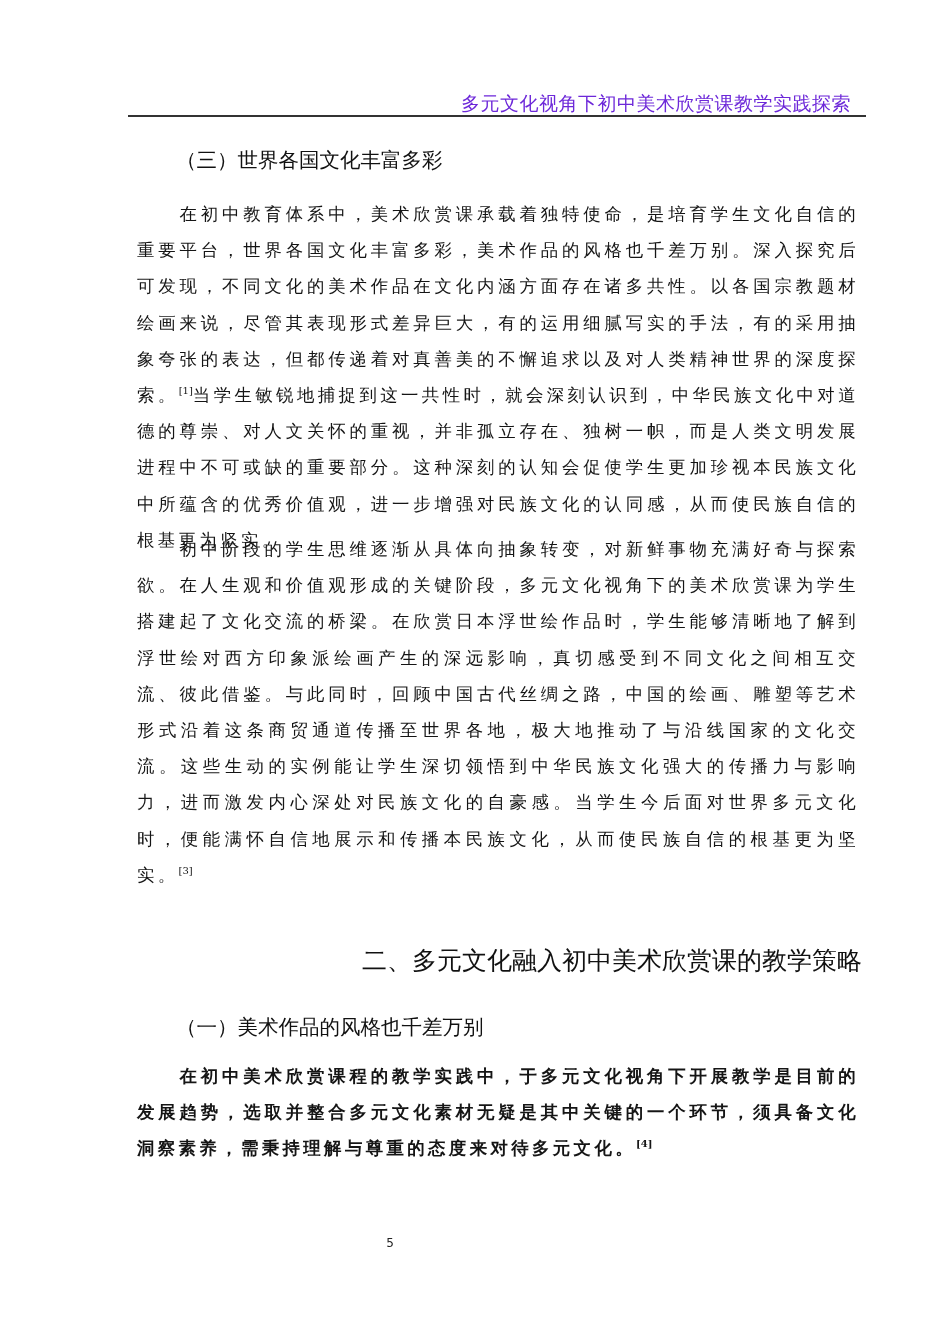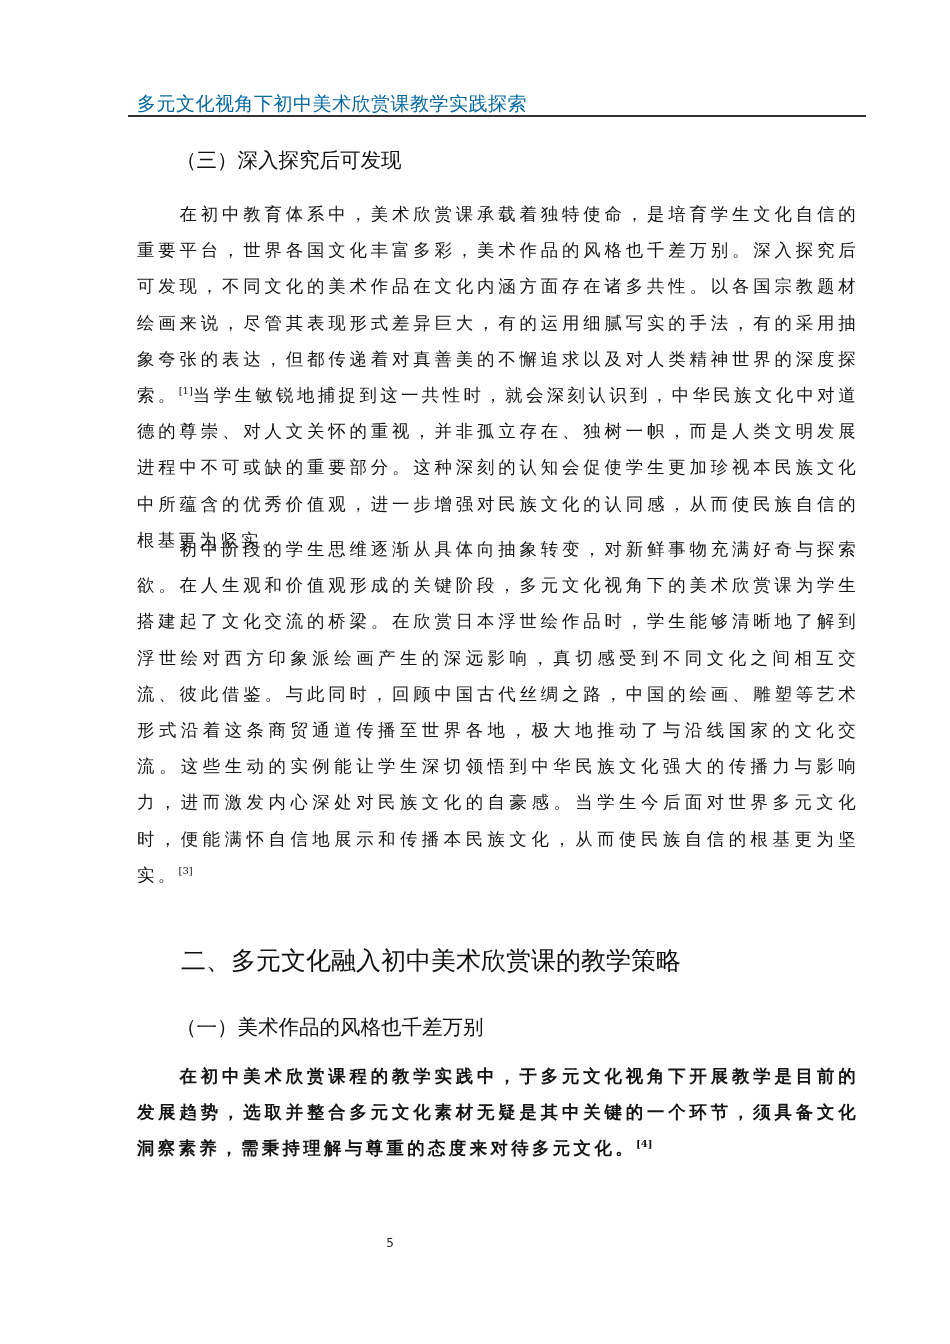--- a/index.html
+++ b/index.html
@@ -10,27 +10,27 @@
   body {
     width: 950px;
     height: 1344px;
     position: relative;
     overflow: hidden;
     color: #111111;
     font-family: "DejaVu Serif", "Liberation Serif", serif;
   }
   .running-header {
     position: absolute;
-    left: 137px;
+    left: 113px;
     top: 92px;
     width: 738px;
-    text-align: left;
+    text-align: right;
     font-size: 19px;
     line-height: 22px;
-    color: #0369a1;
+    color: #6d28d9;
     letter-spacing: 0.5px;
   }
   .header-rule {
     position: absolute;
     left: 128px;
     top: 115px;
     width: 738px;
     height: 0;
     border-top: 2px solid #333;
   }
@@ -39,21 +39,21 @@
     font-family: "DejaVu Sans", "Liberation Sans", sans-serif;
     font-size: 20.5px;
     line-height: 26px;
     color: #111;
     white-space: nowrap;
   }
   .h2 {
     position: absolute;
     left: 0;
     width: 862px;
-    text-align: center;
+    text-align: right;
     font-family: "DejaVu Sans", "Liberation Sans", sans-serif;
     font-size: 25px;
     line-height: 32px;
     color: #111;
     white-space: nowrap;
   }
   .para {
     position: absolute;
     left: 137px;
     width: 722px;
@@ -84,21 +84,21 @@
     font-size: 12px;
     color: #222;
   }
 </style>
 </head>
 <body>
 
 <div class="running-header">多元文化视角下初中美术欣赏课教学实践探索</div>
 <div class="header-rule"></div>
 
-<div class="h3" style="left:176px; top:147px;">（三）深入探究后可发现</div>
+<div class="h3" style="left:176px; top:147px;">（三）世界各国文化丰富多彩</div>
 
 <div class="para" style="top:196px;">
   <span class="indent"></span><span>在初中教育体系中，美术欣赏课承载着独特使命，是培育学生文化自信的重要平台，世界各国文化丰富多彩，美术作品的风格也千差万别。深入探究后可发现，不同文化的美术作品在文化内涵方面存在诸多共性。以各国宗教题材绘画来说，尽管其表现形式差异巨大，有的运用细腻写实的手法，有的采用抽象夸张的表达，但都传递着对真善美的不懈追求以及对人类精神世界的深度探索。</span><span class="cite">[1]</span><span>当学生敏锐地捕捉到这一共性时，就会深刻认识到，中华民族文化中对道德的尊崇、对人文关怀的重视，并非孤立存在、独树一帜，而是人类文明发展进程中不可或缺的重要部分。这种深刻的认知会促使学生更加珍视本民族文化中所蕴含的优秀价值观，进一步增强对民族文化的认同感，从而使民族自信的根基更为坚实。</span>
 </div>
 
 <div class="para" style="top:531px;">
   <span class="indent"></span><span>初中阶段的学生思维逐渐从具体向抽象转变，对新鲜事物充满好奇与探索欲。在人生观和价值观形成的关键阶段，多元文化视角下的美术欣赏课为学生搭建起了文化交流的桥梁。在欣赏日本浮世绘作品时，学生能够清晰地了解到浮世绘对西方印象派绘画产生的深远影响，真切感受到不同文化之间相互交流、彼此借鉴。与此同时，回顾中国古代丝绸之路，中国的绘画、雕塑等艺术形式沿着这条商贸通道传播至世界各地，极大地推动了与沿线国家的文化交流。这些生动的实例能让学生深切领悟到中华民族文化强大的传播力与影响力，进而激发内心深处对民族文化的自豪感。当学生今后面对世界多元文化时，便能满怀自信地展示和传播本民族文化，从而使民族自信的根基更为坚实。</span><span class="cite">[3]</span>
 </div>
 
 <div class="h2" style="top:945px;">二、多元文化融入初中美术欣赏课的教学策略</div>

